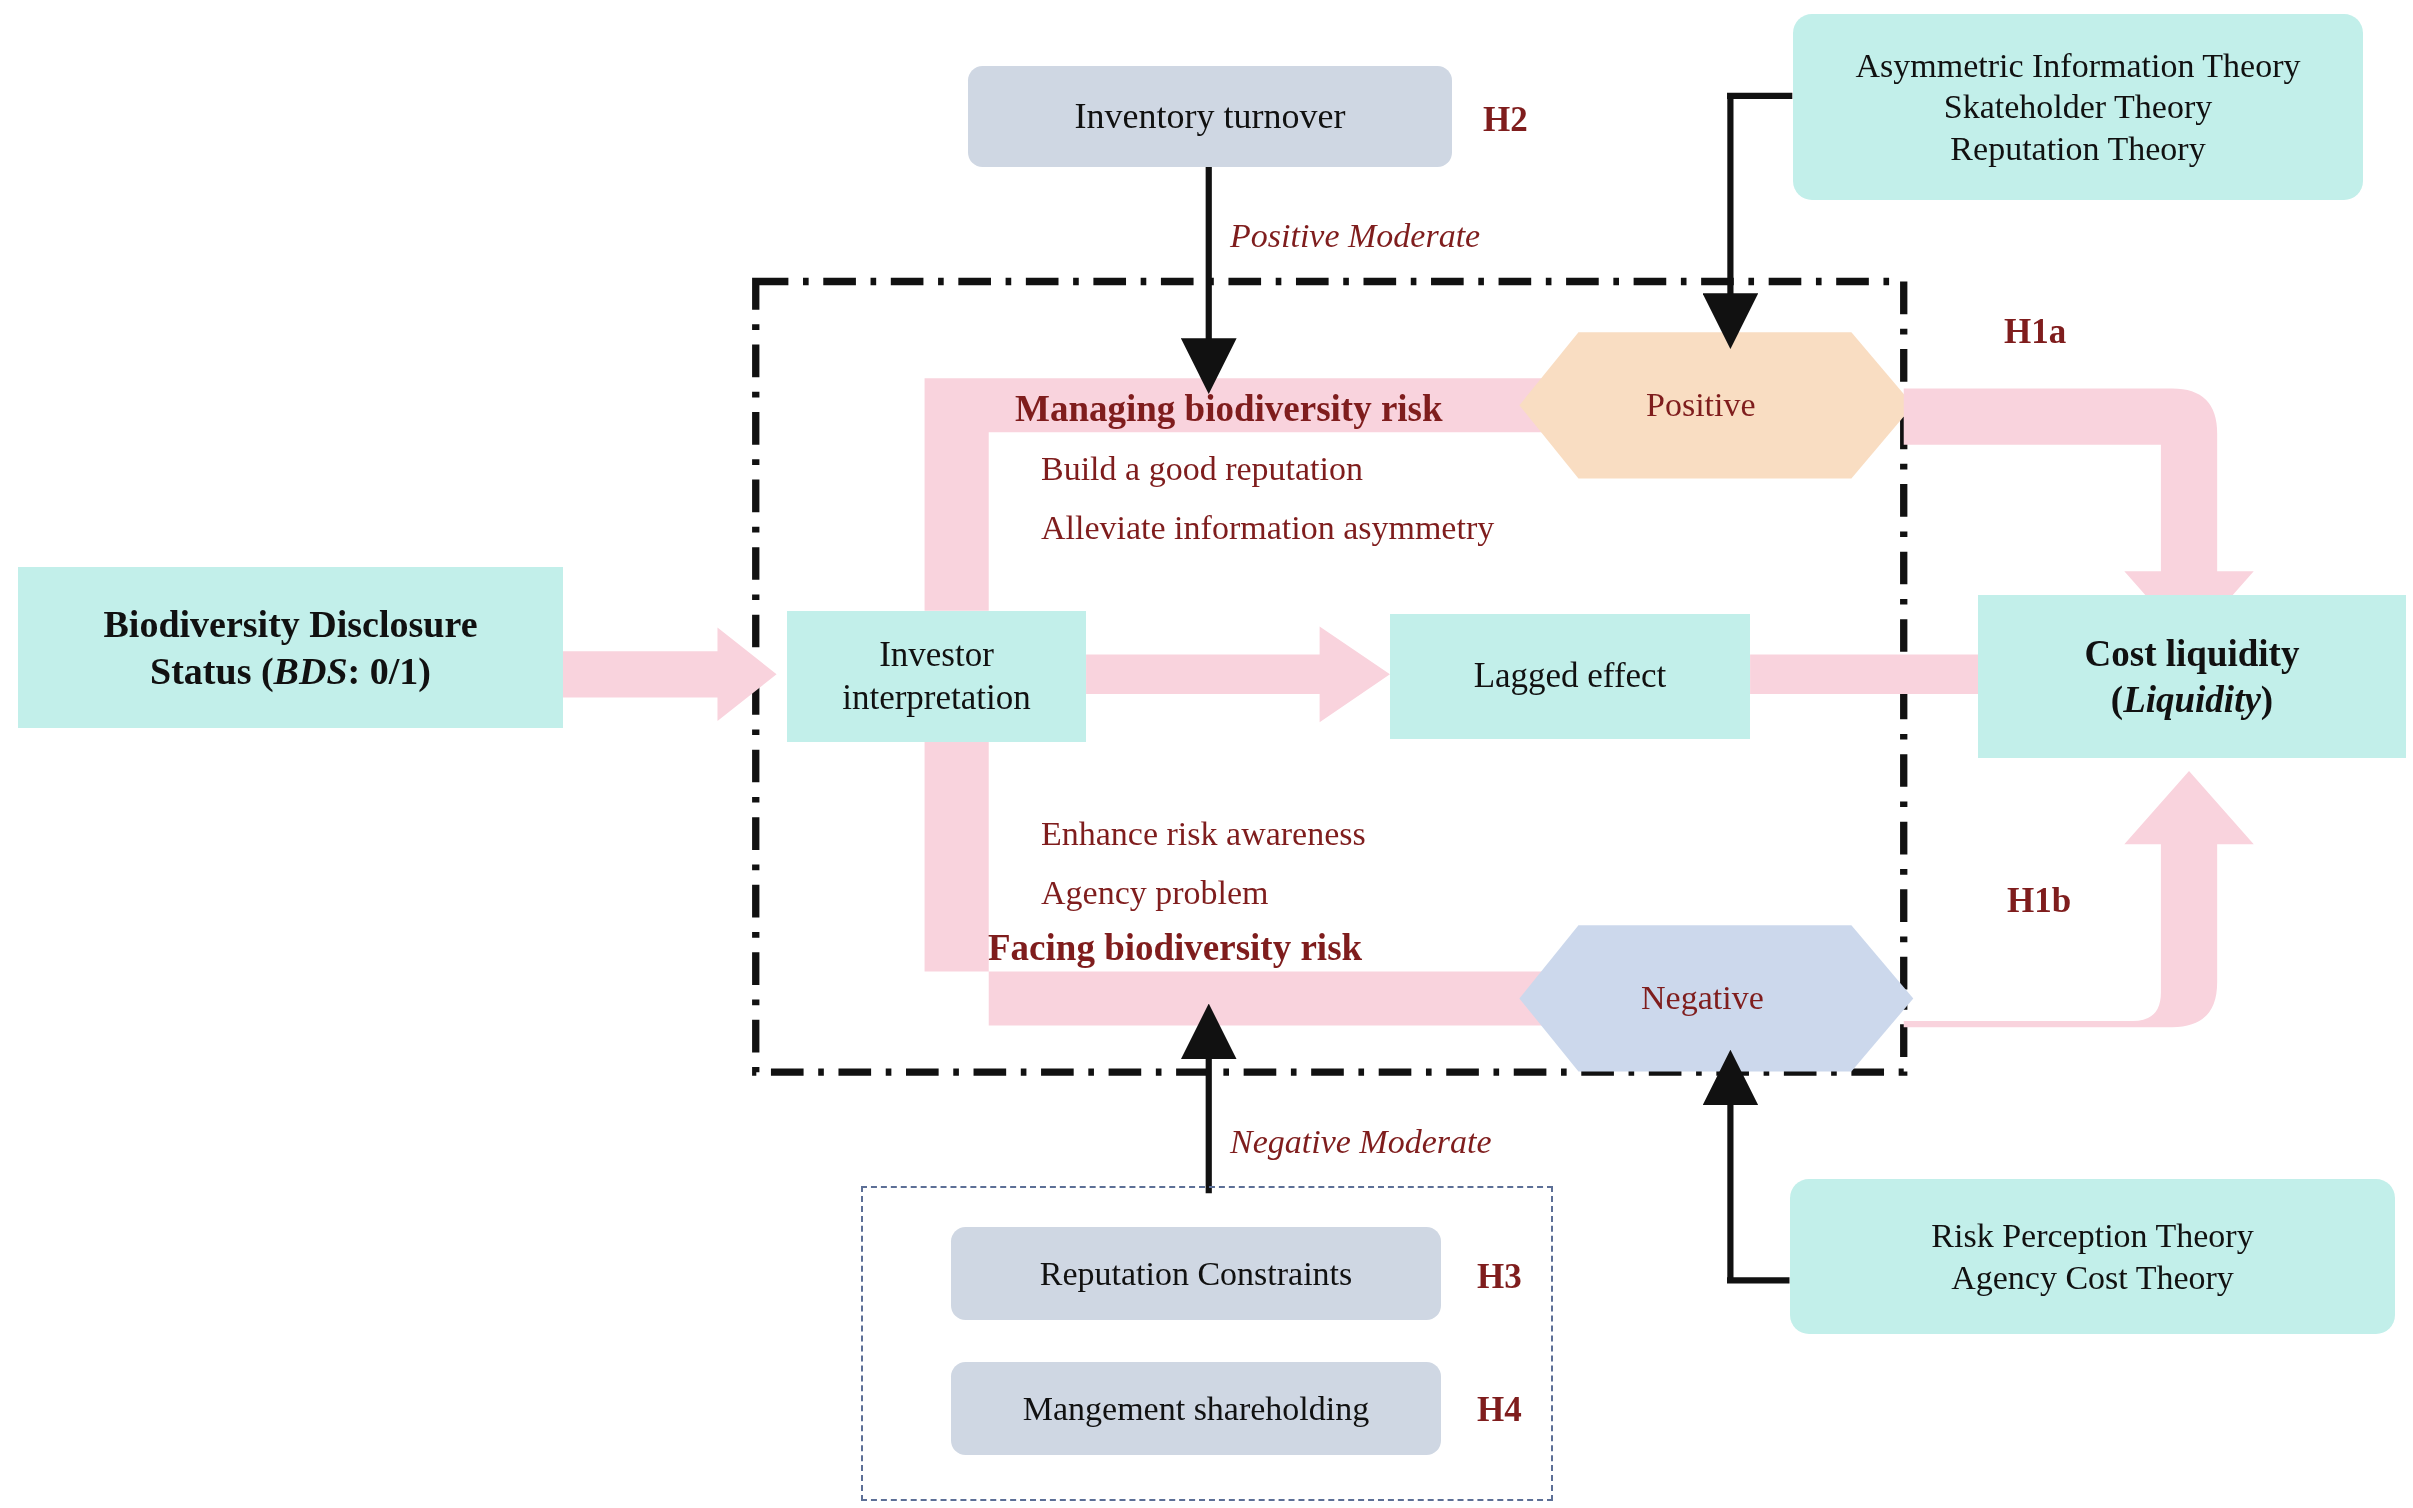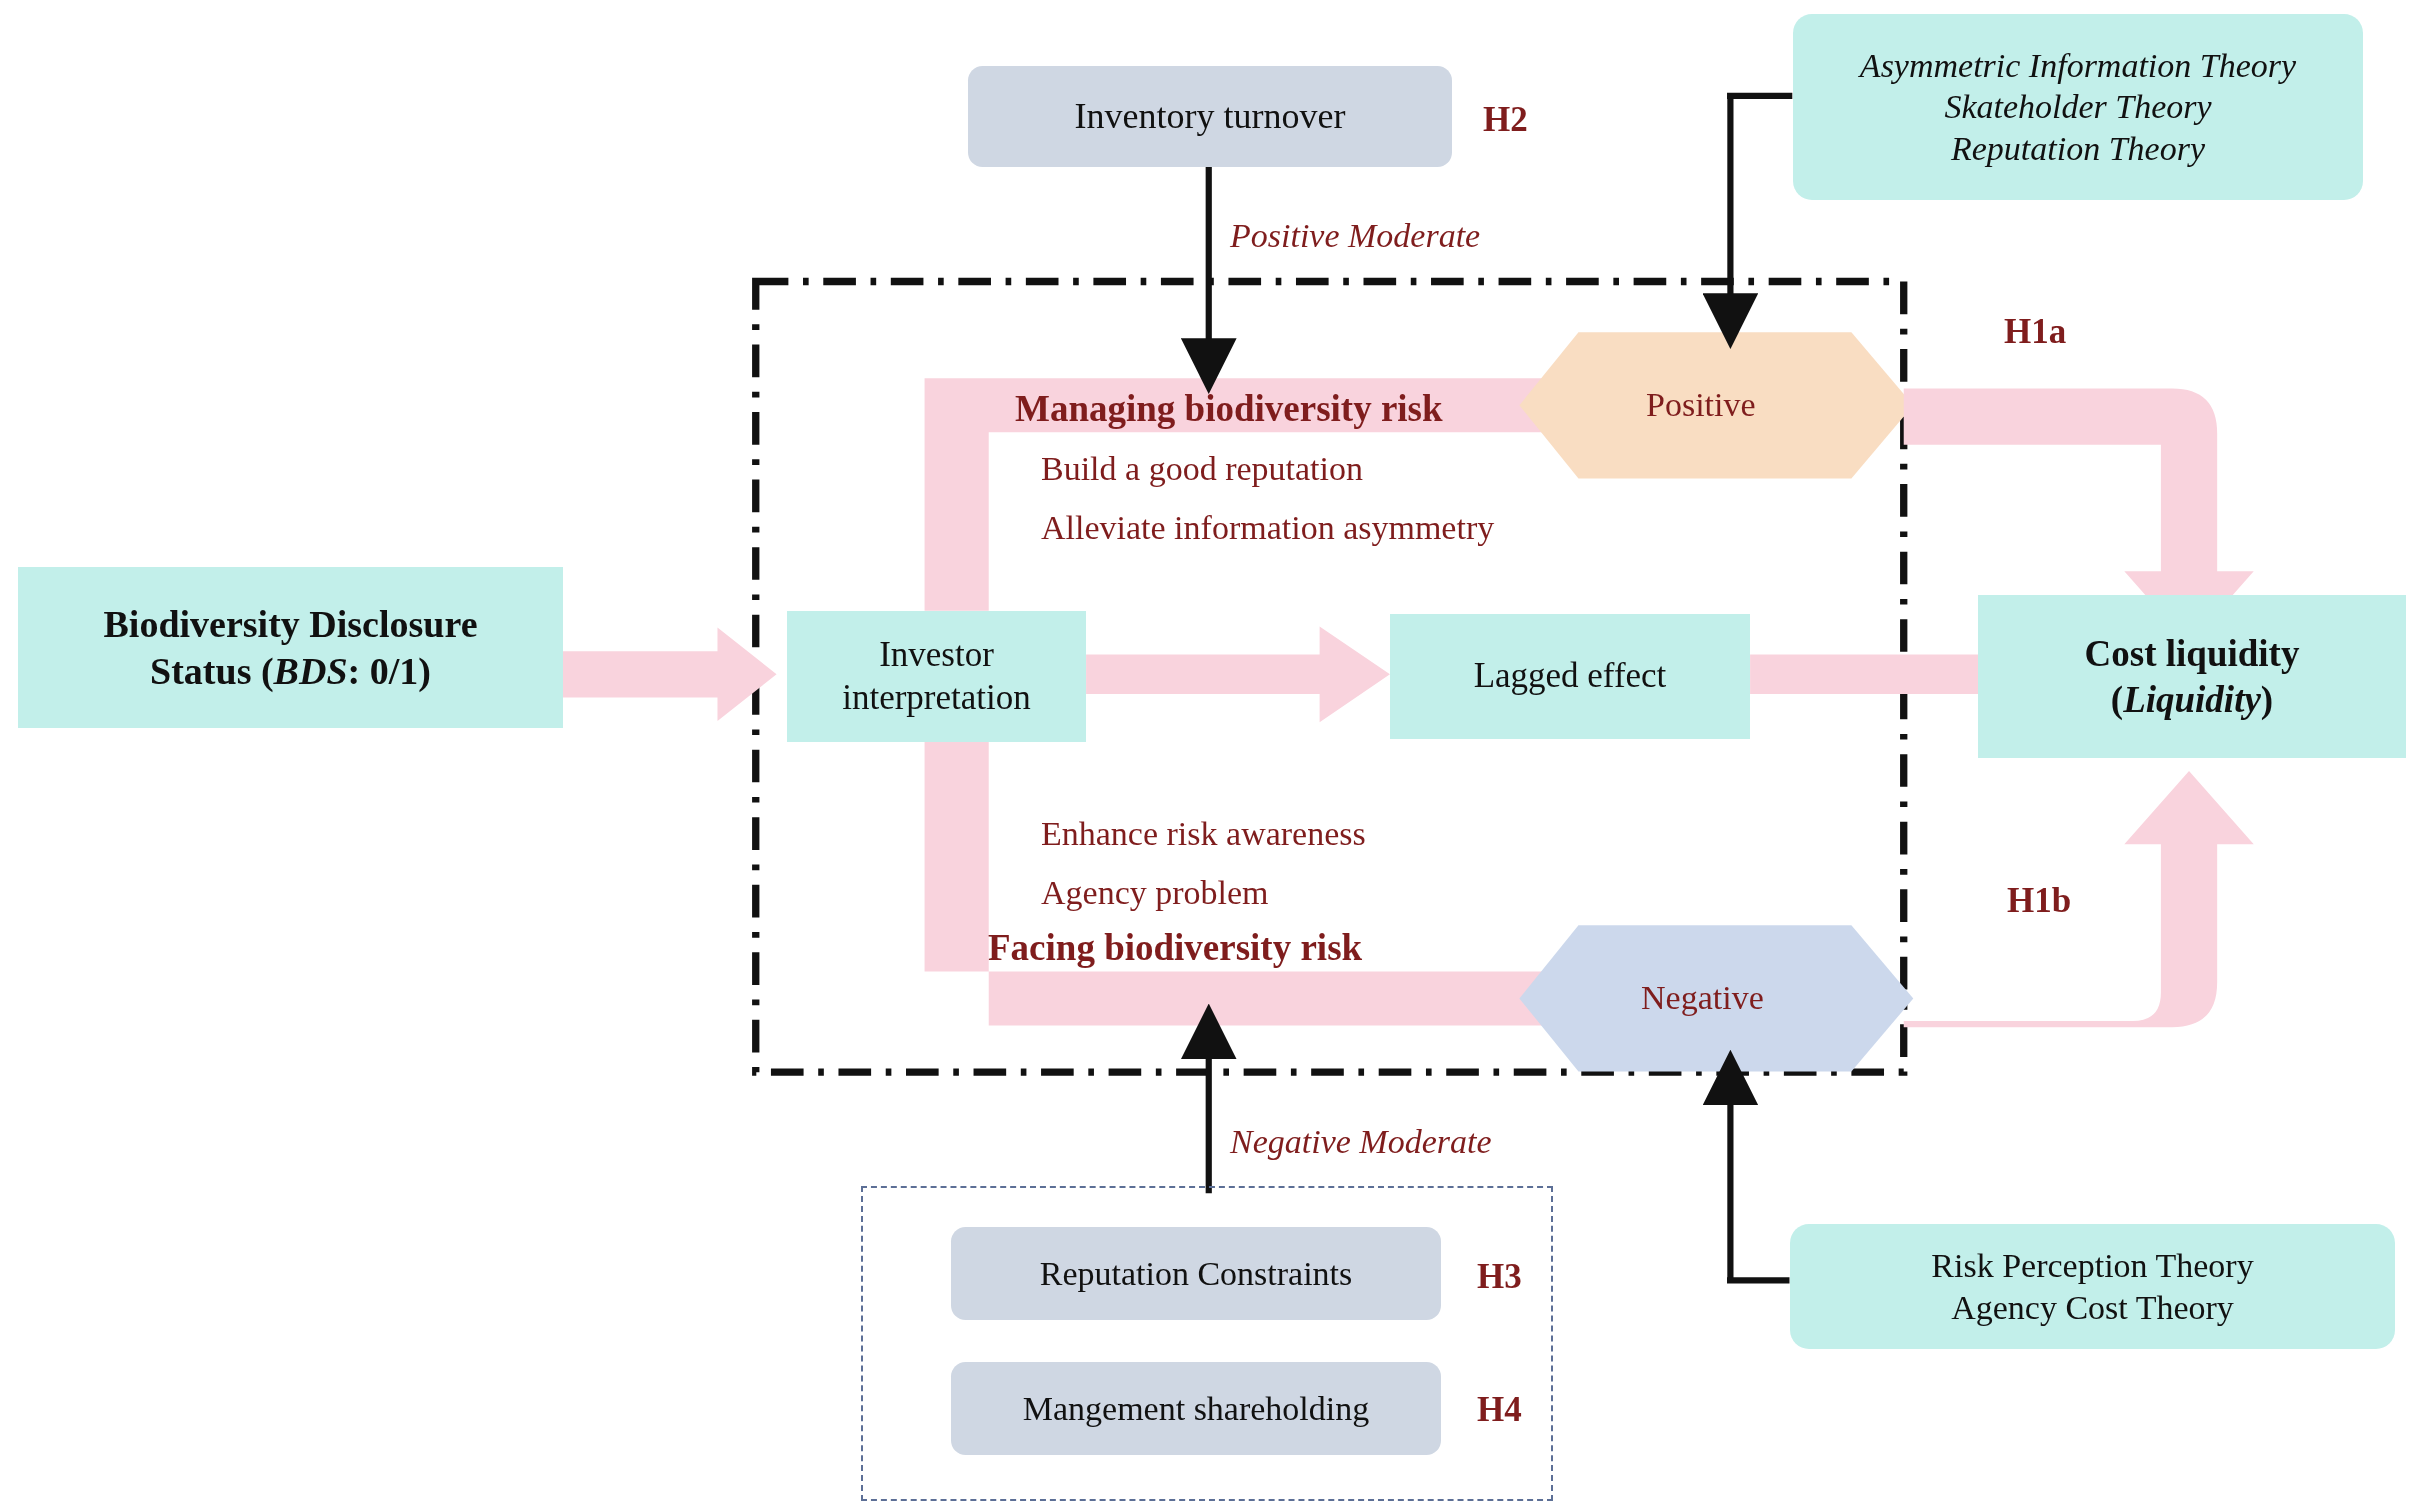--- a/index.html
+++ b/index.html
@@ -71,21 +71,21 @@
     <span>Biodiversity Disclosure</span>
     <span><span>Status (</span><i>BDS</i><span>: 0/1)</span></span>
   </div>
 
   <div class="node gray" style="left:968px;top:66px;width:484px;height:101px;font-size:36px;">
     <span>Inventory turnover</span>
   </div>
   <div class="label hlab" style="left:1483px;top:100px;">H2</div>
   <div class="label mlab" style="left:1230px;top:217px;">Positive Moderate</div>
 
-  <div class="node teal rnd" style="left:1793px;top:14px;width:570px;height:186px;font-size:34px;flex-direction:column;font-style:italic;">
+  <div class="node teal rnd" style="left:1793px;top:14px;width:570px;height:186px;font-size:34px;flex-direction:column;">
     <span>Asymmetric Information Theory</span>
     <span>Skateholder Theory</span>
     <span>Reputation Theory</span>
   </div>
 
   <div class="label b" style="left:1015px;top:387px;font-size:37px;">
     <span>Managing biodiversity risk</span>
   </div>
   <div class="label plain" style="left:1041px;top:450px;">Build a good reputation</div>
   <div class="label plain" style="left:1041px;top:509px;">Alleviate information asymmetry</div>
@@ -125,19 +125,19 @@
   <div class="node gray" style="left:951px;top:1227px;width:490px;height:93px;font-size:34px;">
     <span>Reputation Constraints</span>
   </div>
   <div class="label hlab" style="left:1477px;top:1257px;">H3</div>
 
   <div class="node gray" style="left:951px;top:1362px;width:490px;height:93px;font-size:34px;">
     <span>Mangement shareholding</span>
   </div>
   <div class="label hlab" style="left:1477px;top:1390px;">H4</div>
 
-  <div class="node teal rnd" style="left:1790px;top:1179px;width:605px;height:125px;font-size:34px;flex-direction:column;margin-top:45px;">
+  <div class="node teal rnd" style="left:1790px;top:1179px;width:605px;height:155px;font-size:34px;flex-direction:column;">
     <span>Risk Perception Theory</span>
     <span>Agency Cost Theory</span>
   </div>
 
 </div>
 
 
 </body></html>

